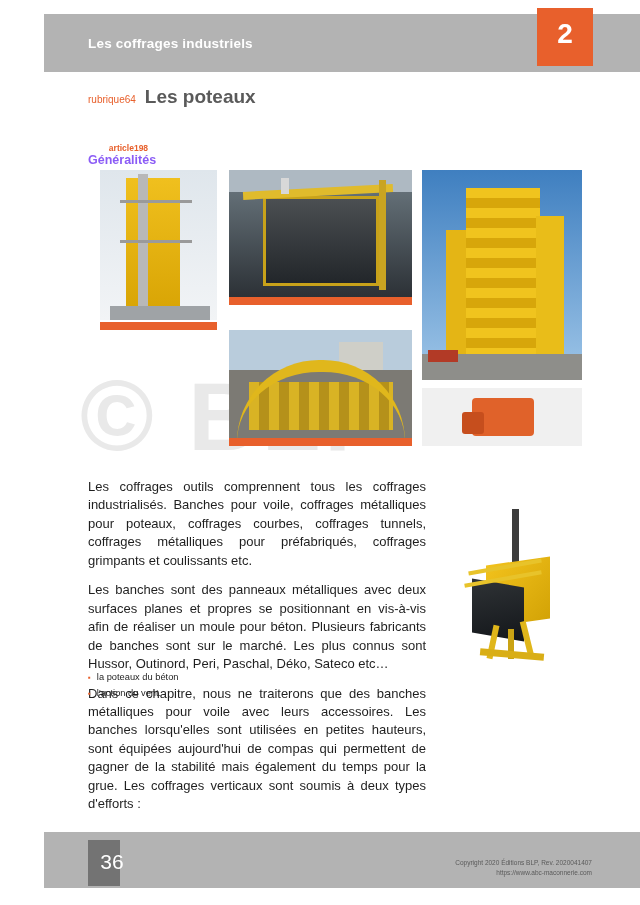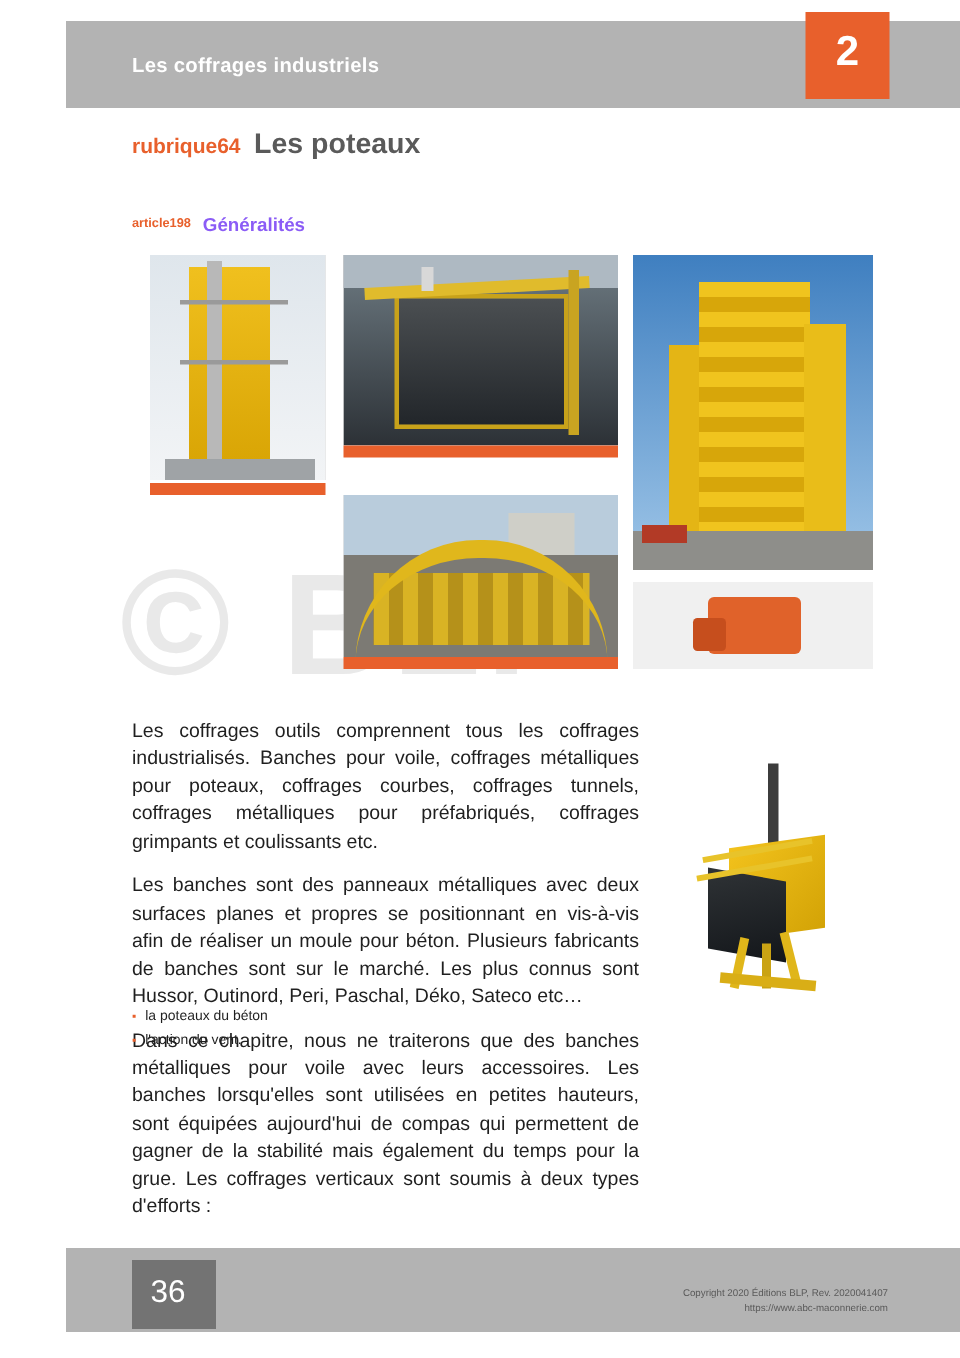--- a/index.html
+++ b/index.html
@@ -63,36 +63,37 @@
 
   
   .rubrique-row {
     position: absolute;
     left: 66px;
     top: 86px;
     display: flex;
     align-items: baseline;
   }
   .rubrique-tag {
-    font-size: 14px;
-    font-weight: bold;
+    font-size: 10px;
+    font-weight: normal;
     color: #e8602c;
     margin-right: 9px;
   }
   .rubrique-title {
     font-size: 19px;
     font-weight: bold;
     color: #5a5a5a;
   }
   .article-row {
     position: absolute;
     left: 66px;
     top: 143px;
     display: flex;
-    align-items: flex-start;
+    align-items: flex-end;
+    flex-direction: column;
   }
   .article-tag {
     font-size: 8.5px;
     font-weight: bold;
     color: #e8602c;
     margin-right: 8px;
   }
   .article-title {
     font-size: 12.5px;
     font-weight: bold;
@@ -233,21 +234,21 @@
     left: 22px;
     top: 832px;
     width: 596px;
     height: 56px;
     background: #b3b3b3;
   }
   .page-num-box {
     position: absolute;
     left: 66px;
     top: 840px;
-    width: 56px;
+    width: 32px;
     height: 46px;
     background: #737373;
   }
   .page-num {
     position: absolute;
     left: 0; top: 10px;
     width: 48px;
     text-align: center;
     font-size: 21px;
     color: #ffffff;

